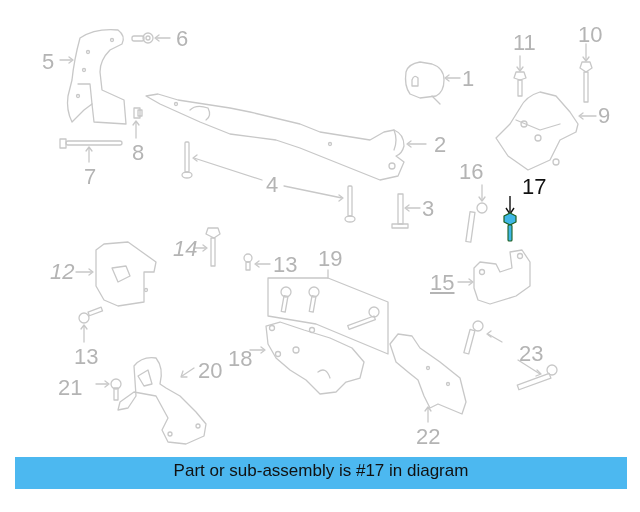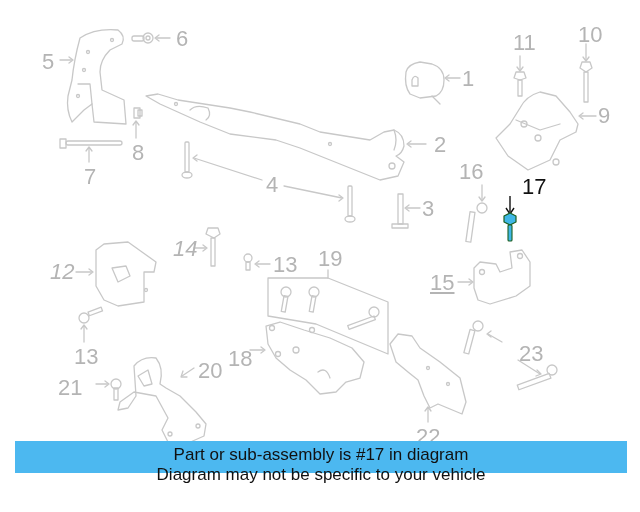--- a/index.html
+++ b/index.html
@@ -1,20 +1,20 @@
 <!DOCTYPE html>
 <html><head>
   <meta charset="utf-8">
   <style>
     html, body { margin: 0; padding: 0; background: #ffffff; }
     body { width: 640px; height: 512px; position: relative; overflow: hidden; font-family: "Liberation Sans", sans-serif; }
     #diagram { position: absolute; left: 0; top: 0; width: 640px; height: 455px; }
     .callout { position: absolute; font-family: "Liberation Sans", sans-serif; font-size: 22px; color: #b4b4b4; line-height: 1; white-space: nowrap; }
     .callout.active { color: #111111; font-size: 22px; }
-    #banner { position: absolute; left: 15px; top: 441px; width: 612px; height: 32px; background: #4cb8f0; text-align: center; }
+    #banner { position: absolute; left: 15px; top: 457px; width: 612px; height: 32px; background: #4cb8f0; text-align: center; }
     #banner .line { font-family: "Liberation Sans", sans-serif; font-size: 17px; color: #111; line-height: 20px; }
     #banner .line1 { margin-top: 4px; }
   </style>
 </head>
 <body>
 
 <svg id="diagram" viewBox="0 0 640 455" xmlns="http://www.w3.org/2000/svg">
   <g fill="none" stroke="#c8c8c8" stroke-width="1.3" stroke-linejoin="round" stroke-linecap="round">
 
     <g>
@@ -247,14 +247,13 @@
     <div class="callout" style="left: 228px; top: 328px; margin-top: 20px;">18</div>
     <div class="callout" style="left: 318px; top: 248px;">19</div>
     <div class="callout" style="left: 198px; top: 360px;">20</div>
     <div class="callout" style="left: 58px; top: 377px;">21</div>
     <div class="callout" style="left: 416px; top: 426px;">22</div>
     <div class="callout" style="left: 519px; top: 343px;">23</div>
   </div>
 
 <div id="banner">
   <div class="line line1">Part or sub-assembly is #17 in diagram</div>
-  <div class="line line2">Diagram may not be specific to your vehicle</div>
 </div>
 
 </body></html>

